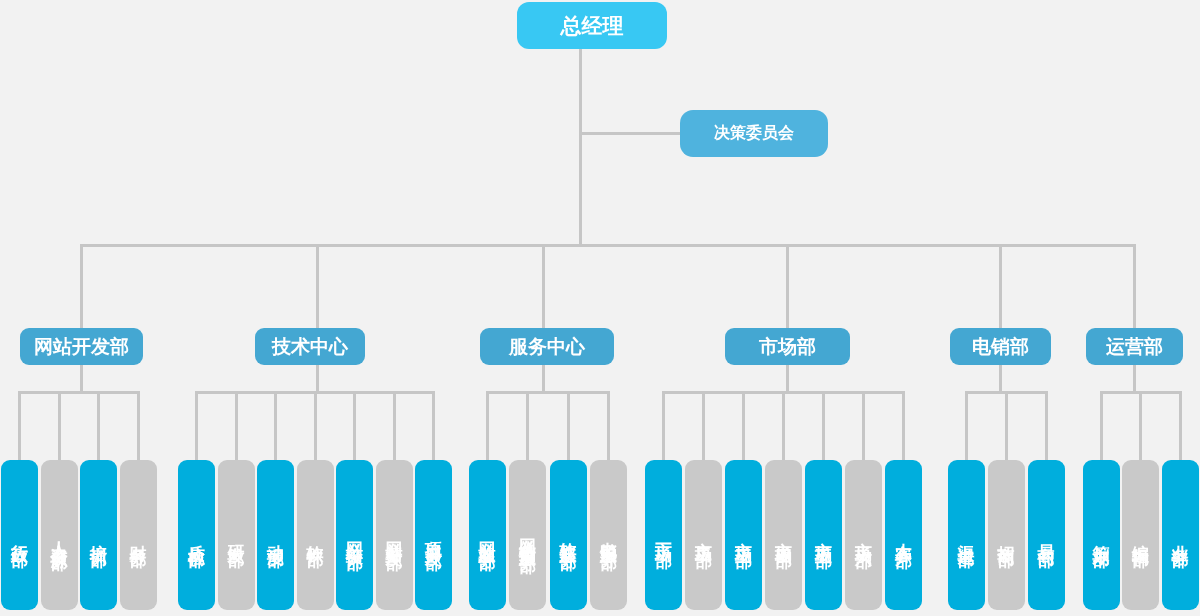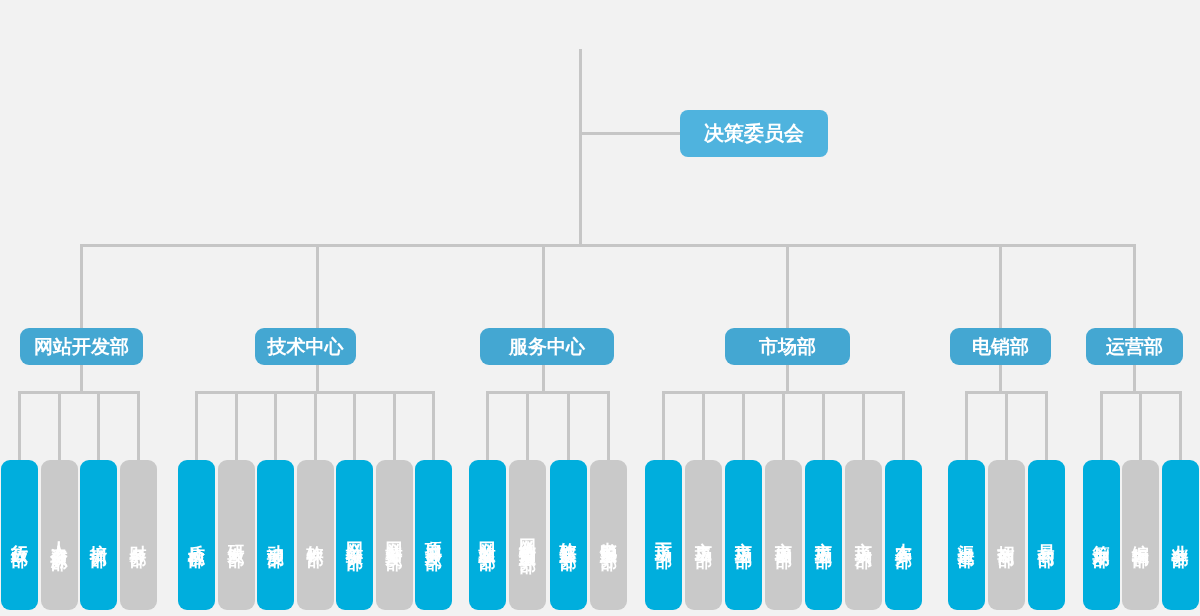--- a/index.html
+++ b/index.html
@@ -28,61 +28,62 @@
     text-align:center;
   }
   .line{position:absolute;background:var(--line);}
   .root{
     left:517px;top:2px;width:150px;height:47px;
     border-radius:12px;background:var(--root-fill);
     font-size:21px;font-weight:700;
   }
   .committee{
     left:680px;top:110px;width:148px;height:47px;
-    border-radius:8px;background:var(--committee-fill);
-    font-size:20px;font-weight:600;
+    border-radius:13px;background:var(--committee-fill);
+    font-size:16px;font-weight:600;
   }
   .l2{
     border-radius:9px;background:var(--group-fill);
     font-size:19px;font-weight:600;
   }
   .vchild{
     border-radius:9px;
     writing-mode:vertical-rl;
     text-orientation:upright;
     font-size:17px;font-weight:600;
     letter-spacing:3px;
     line-height:1;
   }
   .cyan{background:var(--child-cyan);}
   .gray{background:var(--child-gray);}
 </style>
 </head>
 <body>
 
 <div id="canvas">
+  <div class="node root">总经理</div>
   <div class="node committee">决策委员会</div>
   <div id="tree">
       <div class="line" style="left: 578.5px; top: 49px; width: 3px; height: 198px;"></div>
       <div class="line" style="left: 580px; top: 132px; width: 100px; height: 3px;"></div>
       <div class="line" style="left: 80px; top: 244px; width: 1056px; height: 3px;"></div>
       <div class="line" style="left: 80px; top: 244px; width: 3px; height: 84px;"></div>
       <div class="node l2" style="left: 20px; top: 328px; width: 123px; height: 37px;">网站开发部</div>
       <div class="line" style="left: 80px; top: 365px; width: 3px; height: 28.5px;"></div>
       <div class="line" style="left: 18px; top: 390.5px; width: 121.5px; height: 3px;"></div>
       <div class="line" style="left: 18px; top: 390.5px; width: 3px; height: 69.5px;"></div>
       <div class="node vchild cyan" style="left: 1px; top: 460px; width: 37px; height: 150px;">行政部</div>
       <div class="line" style="left: 57.5px; top: 390.5px; width: 3px; height: 69.5px;"></div>
       <div class="node vchild gray" style="left: 40.5px; top: 460px; width: 37px; height: 150px;">人力资源部</div>
       <div class="line" style="left: 97px; top: 390.5px; width: 3px; height: 69.5px;"></div>
       <div class="node vchild cyan" style="left: 80px; top: 460px; width: 37px; height: 150px;">培训部</div>
       <div class="line" style="left: 136.5px; top: 390.5px; width: 3px; height: 69.5px;"></div>
       <div class="node vchild gray" style="left: 119.5px; top: 460px; width: 37px; height: 150px;">财务部</div>
       <div class="line" style="left: 316px; top: 244px; width: 3px; height: 84px;"></div>
-      <div class="node l2" style="left: 255px; top: 328px; width: 101px; height: 37px;">技术中心</div>
+      <div class="node l2" style="left: 255px; top: 328px; width: 110px; height: 37px;">技术中心</div>
       <div class="line" style="left: 316px; top: 365px; width: 3px; height: 28.5px;"></div>
       <div class="line" style="left: 195px; top: 390.5px; width: 240px; height: 3px;"></div>
       <div class="line" style="left: 195px; top: 390.5px; width: 3px; height: 69.5px;"></div>
       <div class="node vchild cyan" style="left: 178px; top: 460px; width: 37px; height: 150px;">质检部</div>
       <div class="line" style="left: 234.5px; top: 390.5px; width: 3px; height: 69.5px;"></div>
       <div class="node vchild gray" style="left: 217.5px; top: 460px; width: 37px; height: 150px;">研发部</div>
       <div class="line" style="left: 274px; top: 390.5px; width: 3px; height: 69.5px;"></div>
       <div class="node vchild cyan" style="left: 257px; top: 460px; width: 37px; height: 150px;">动漫部</div>
       <div class="line" style="left: 313.5px; top: 390.5px; width: 3px; height: 69.5px;"></div>
       <div class="node vchild gray" style="left: 296.5px; top: 460px; width: 37px; height: 150px;">软件部</div>

